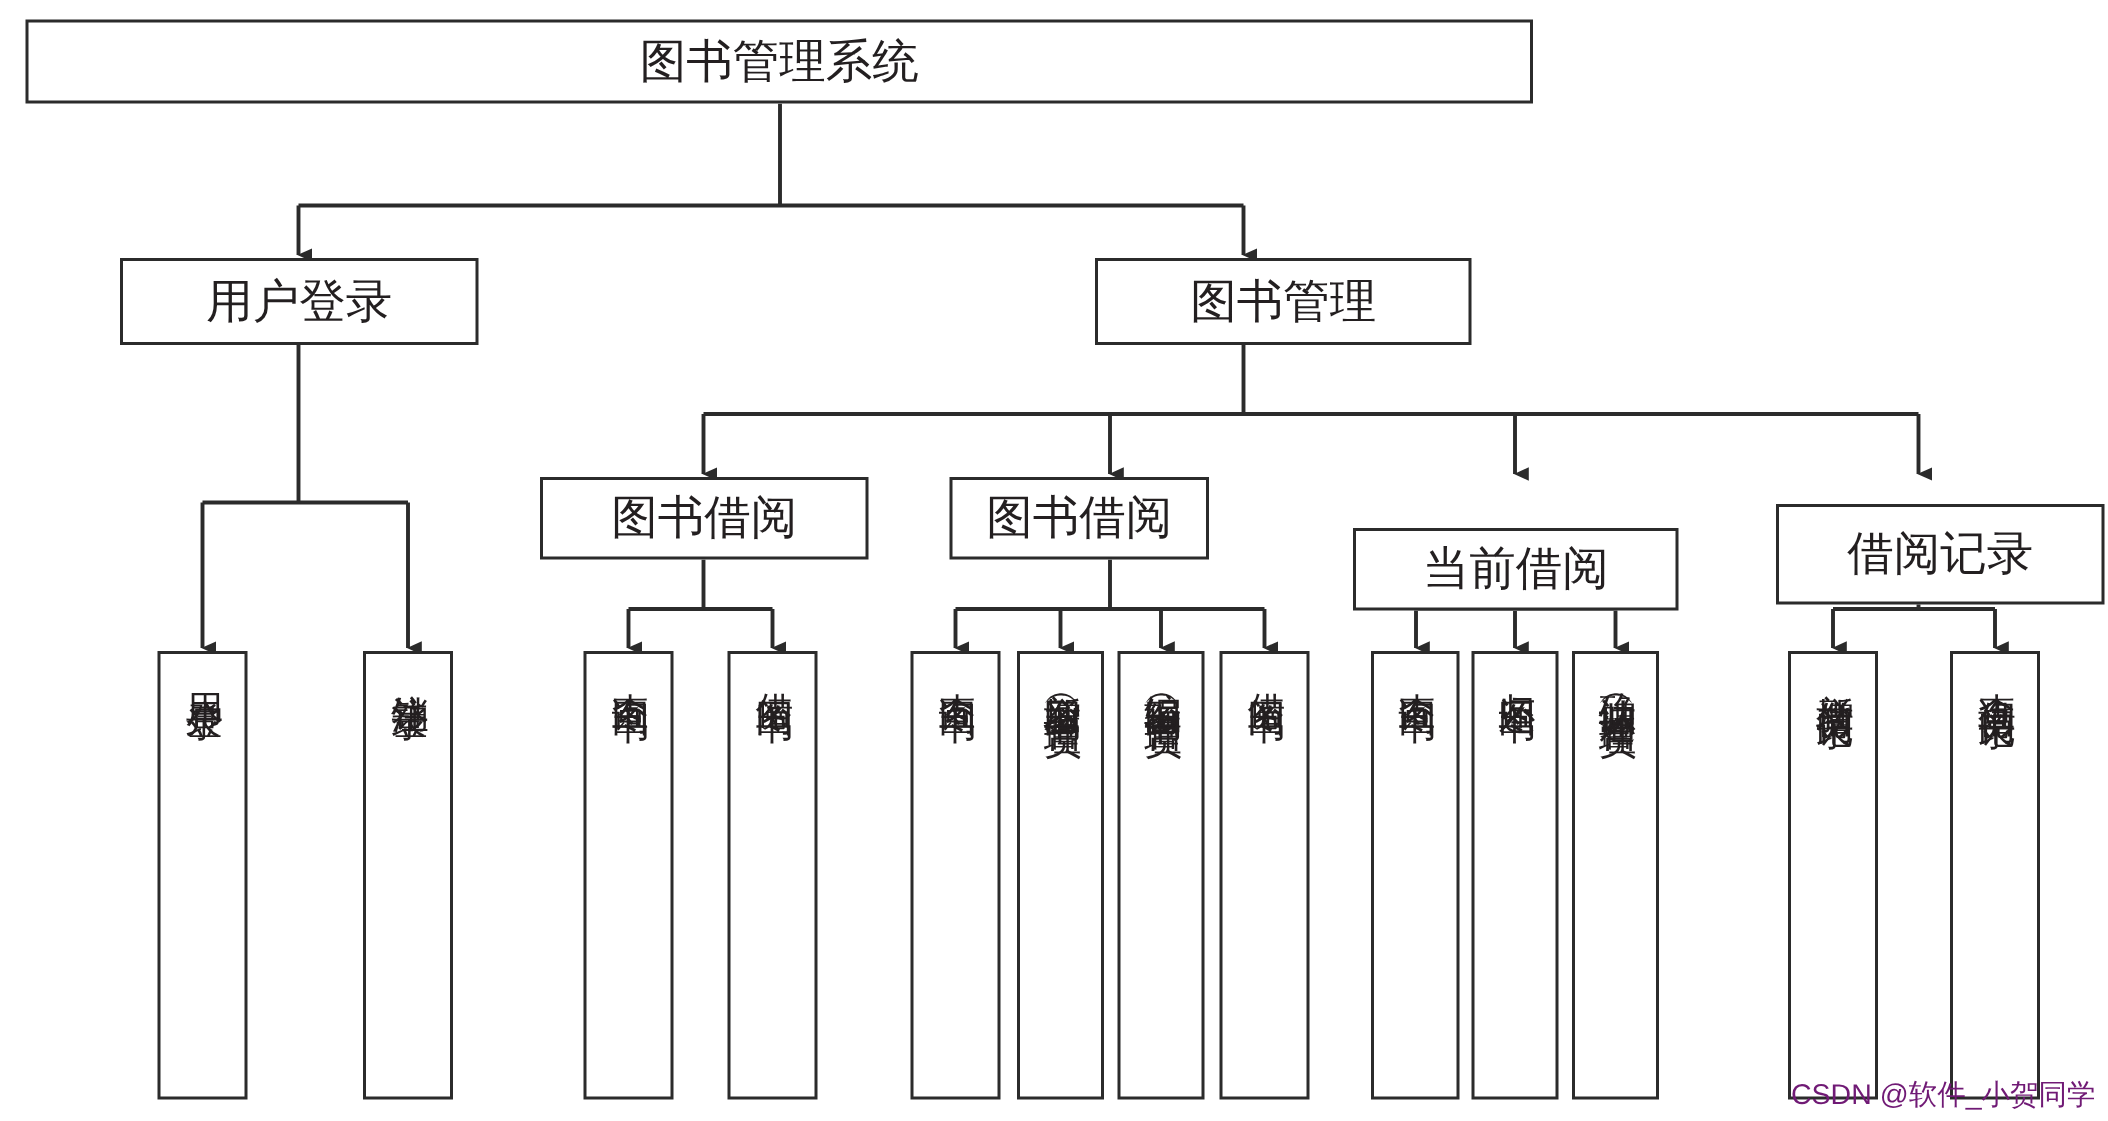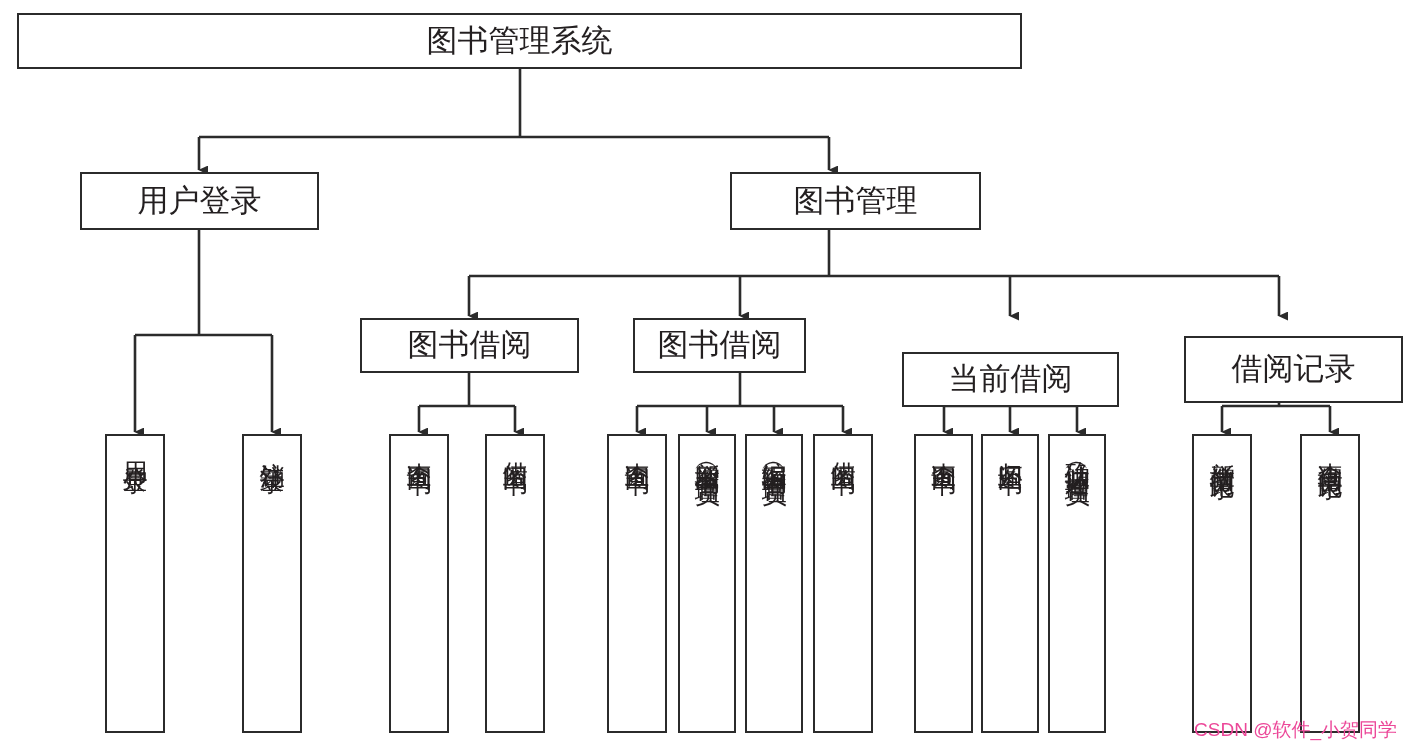--- a/index.html
+++ b/index.html
@@ -54,21 +54,21 @@
     writing-mode: vertical-rl;
     text-orientation: upright;
     font-size: 25px;
     letter-spacing: 3px;
   }
   .watermark {
     position: absolute;
     right: 8px;
     bottom: 4px;
     font-size: 19px;
-    color: #ec4899;
+    color: #701a75;
     font-family: "Liberation Sans", sans-serif;
     white-space: nowrap;
     pointer-events: none;
   }
 </style>
 </head>
 <body>
 
 <div id="diagram-root">
 

